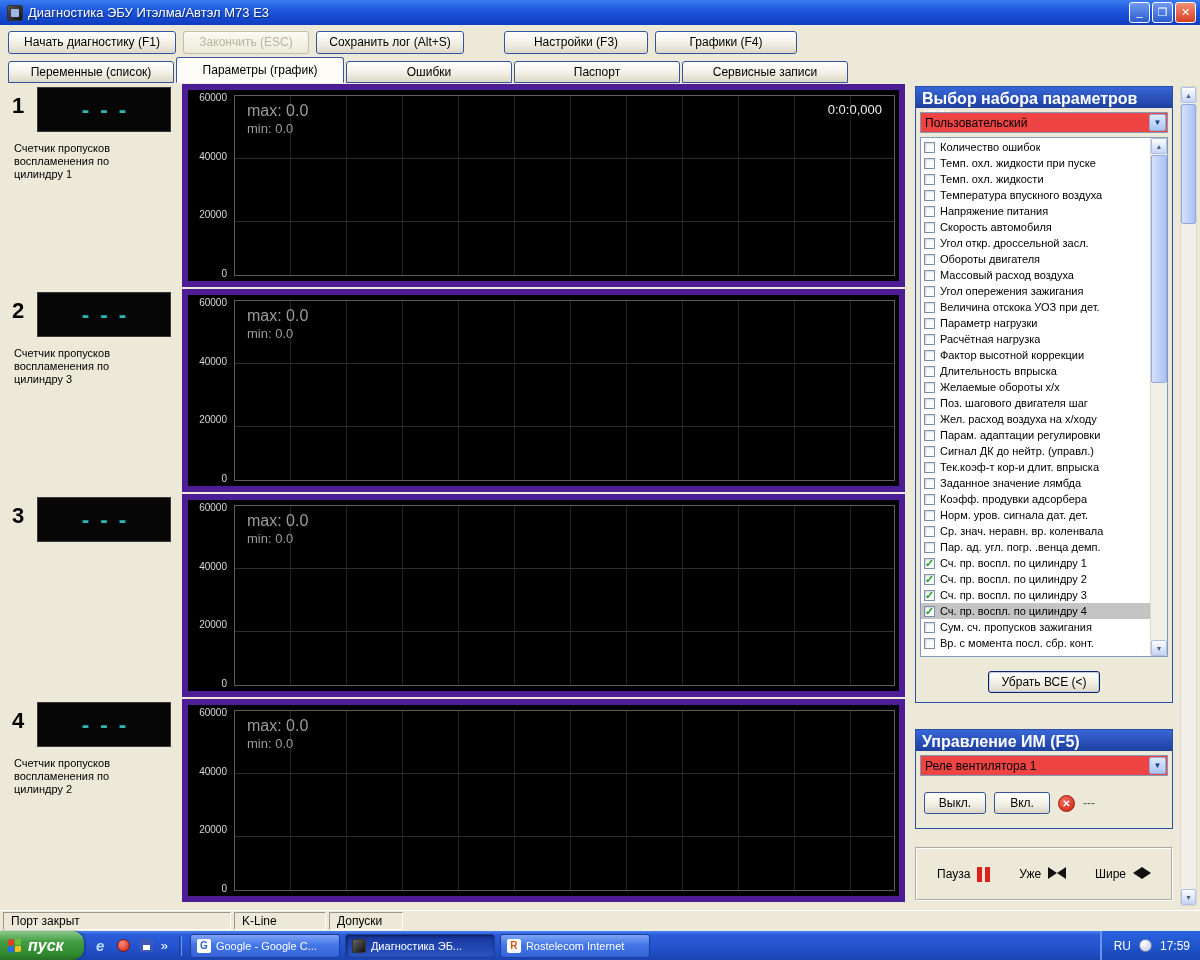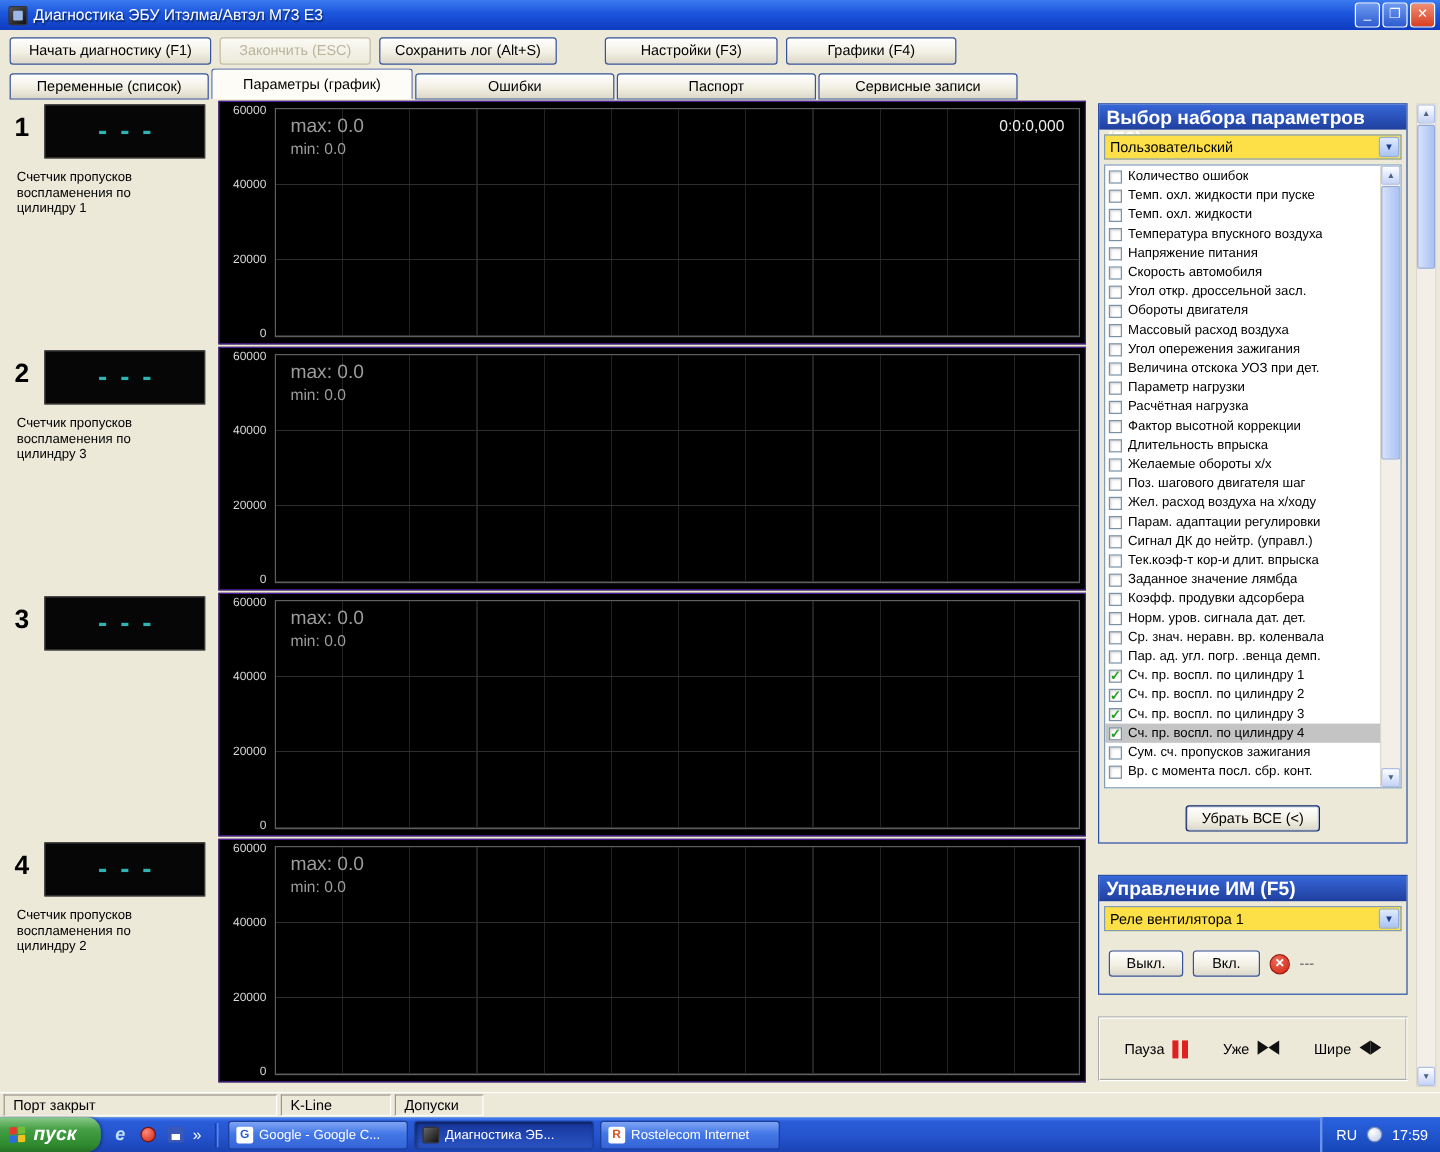--- a/index.html
+++ b/index.html
@@ -38,38 +38,38 @@
   
   .charts-area { position:absolute; left:8px; top:84px; width:897px; }
   .chart-panel { display:flex; height:203px; margin-bottom:2px; }
   .chart-left { width:174px; padding:3px 2px 0 4px; flex:none; }
   .chart-left-top { display:flex; gap:7px; align-items:flex-start; }
   .chart-number { font-size:22px; font-weight:bold; width:18px; padding-top:6px; }
   .lcd { width:134px; height:45px; background:#060606; border:1px solid #3a3a3a;
     color:#2fb3b3; display:flex; align-items:center; justify-content:center;
     font-family:"DejaVu Sans Mono", monospace; font-weight:bold; font-size:19px; letter-spacing:7px; padding-left:7px; }
   .chart-caption { font-size:11px; line-height:13px; margin-top:10px; padding-left:2px; width:140px; }
-  .chart-box { flex:1; background:#000; border:1px solid #4c1d95; position:relative; }
+  .chart-box { flex:1; background:#000; border:6px solid #4c1d95; position:relative; }
   .chart-ylabels { position:absolute; left:0; top:2px; bottom:2px; width:44px; display:flex;
     flex-direction:column; justify-content:space-between; align-items:flex-end; padding-right:5px;
     color:#d8d8d8; font-size:10px; }
   .chart-plot { position:absolute; left:46px; top:5px; right:4px; bottom:5px; border:1px solid #5e5e5e;
     background-image:
       repeating-linear-gradient(180deg, transparent 0 62px, #2e2e2e 62px 63px),
       repeating-linear-gradient(90deg, transparent 0 55px, #232323 55px 56px); }
   .chart-max { position:absolute; left:12px; top:6px; color:#9c9c9c; font-size:16px; }
   .chart-min { position:absolute; left:12px; top:25px; color:#9c9c9c; font-size:13px; }
   .chart-time { position:absolute; right:12px; top:6px; color:#ededed; font-size:13px; }
 
   
   .sidebar { position:absolute; left:915px; top:86px; width:258px; }
   .section { border:1px solid #2b4fa8; background:#ece9d8; }
   .section-header { background:linear-gradient(180deg,#3767d8,#1f3f9e); color:#fff; font-weight:bold;
     font-size:16px; padding:3px 6px; height:21px; }
-  .combo { height:21px; background:#fde047; border:1px solid #7f9db9; display:flex; align-items:center;
+  .combo { height:21px; background:#ef4444; border:1px solid #7f9db9; display:flex; align-items:center;
     font-size:12px; padding-left:4px; position:relative; margin:4px; }
   .combo-arrow { position:absolute; right:1px; top:1px; bottom:1px; width:17px;
     background:linear-gradient(180deg,#dfeafd,#a9c4f2); border:1px solid #93aedd; border-radius:2px;
     display:flex; align-items:center; justify-content:center; font-size:8px; color:#1a3c8c; }
   .param-list { margin:4px; height:520px; background:#fff; border:1px solid #7f9db9; position:relative; overflow:hidden; }
   .param-rows { position:absolute; left:0; top:1px; right:17px; }
   .param-row { display:flex; align-items:center; height:16px; padding-left:3px; font-size:11px; gap:5px; }
   .param-row.selected { background:#c4c4c4; }
   .checkbox { width:11px; height:11px; background:#fff; border:1px solid #7a92a8;
     box-shadow:inset 1px 1px 2px rgba(0,0,0,.18); position:relative; flex:none; }

